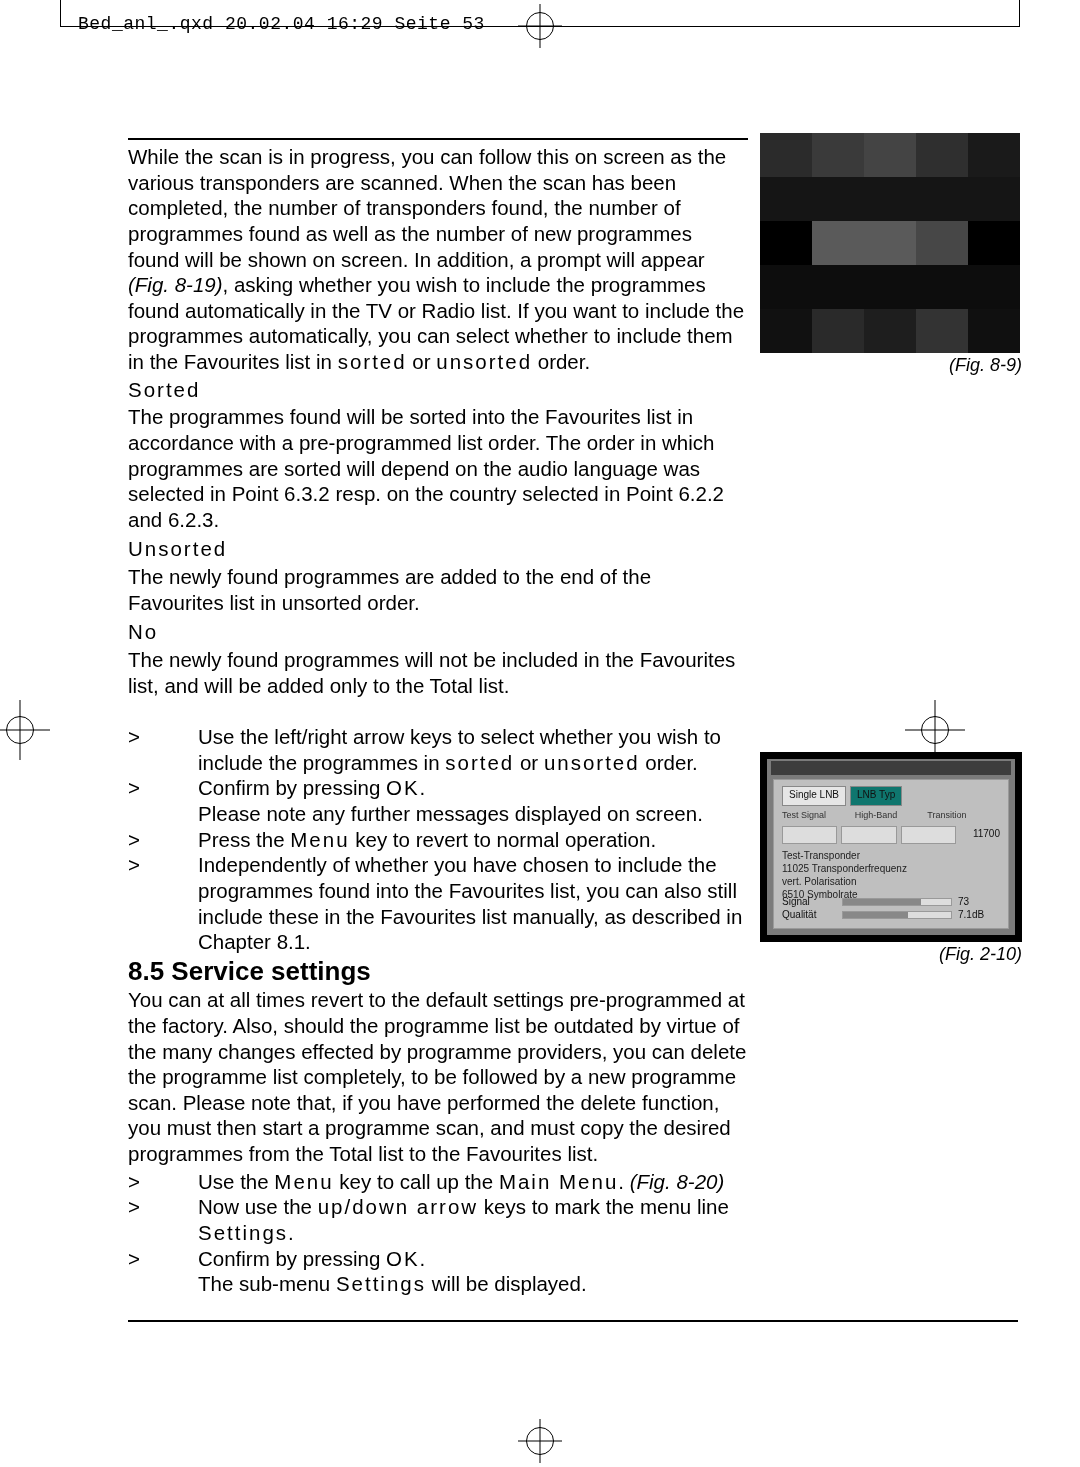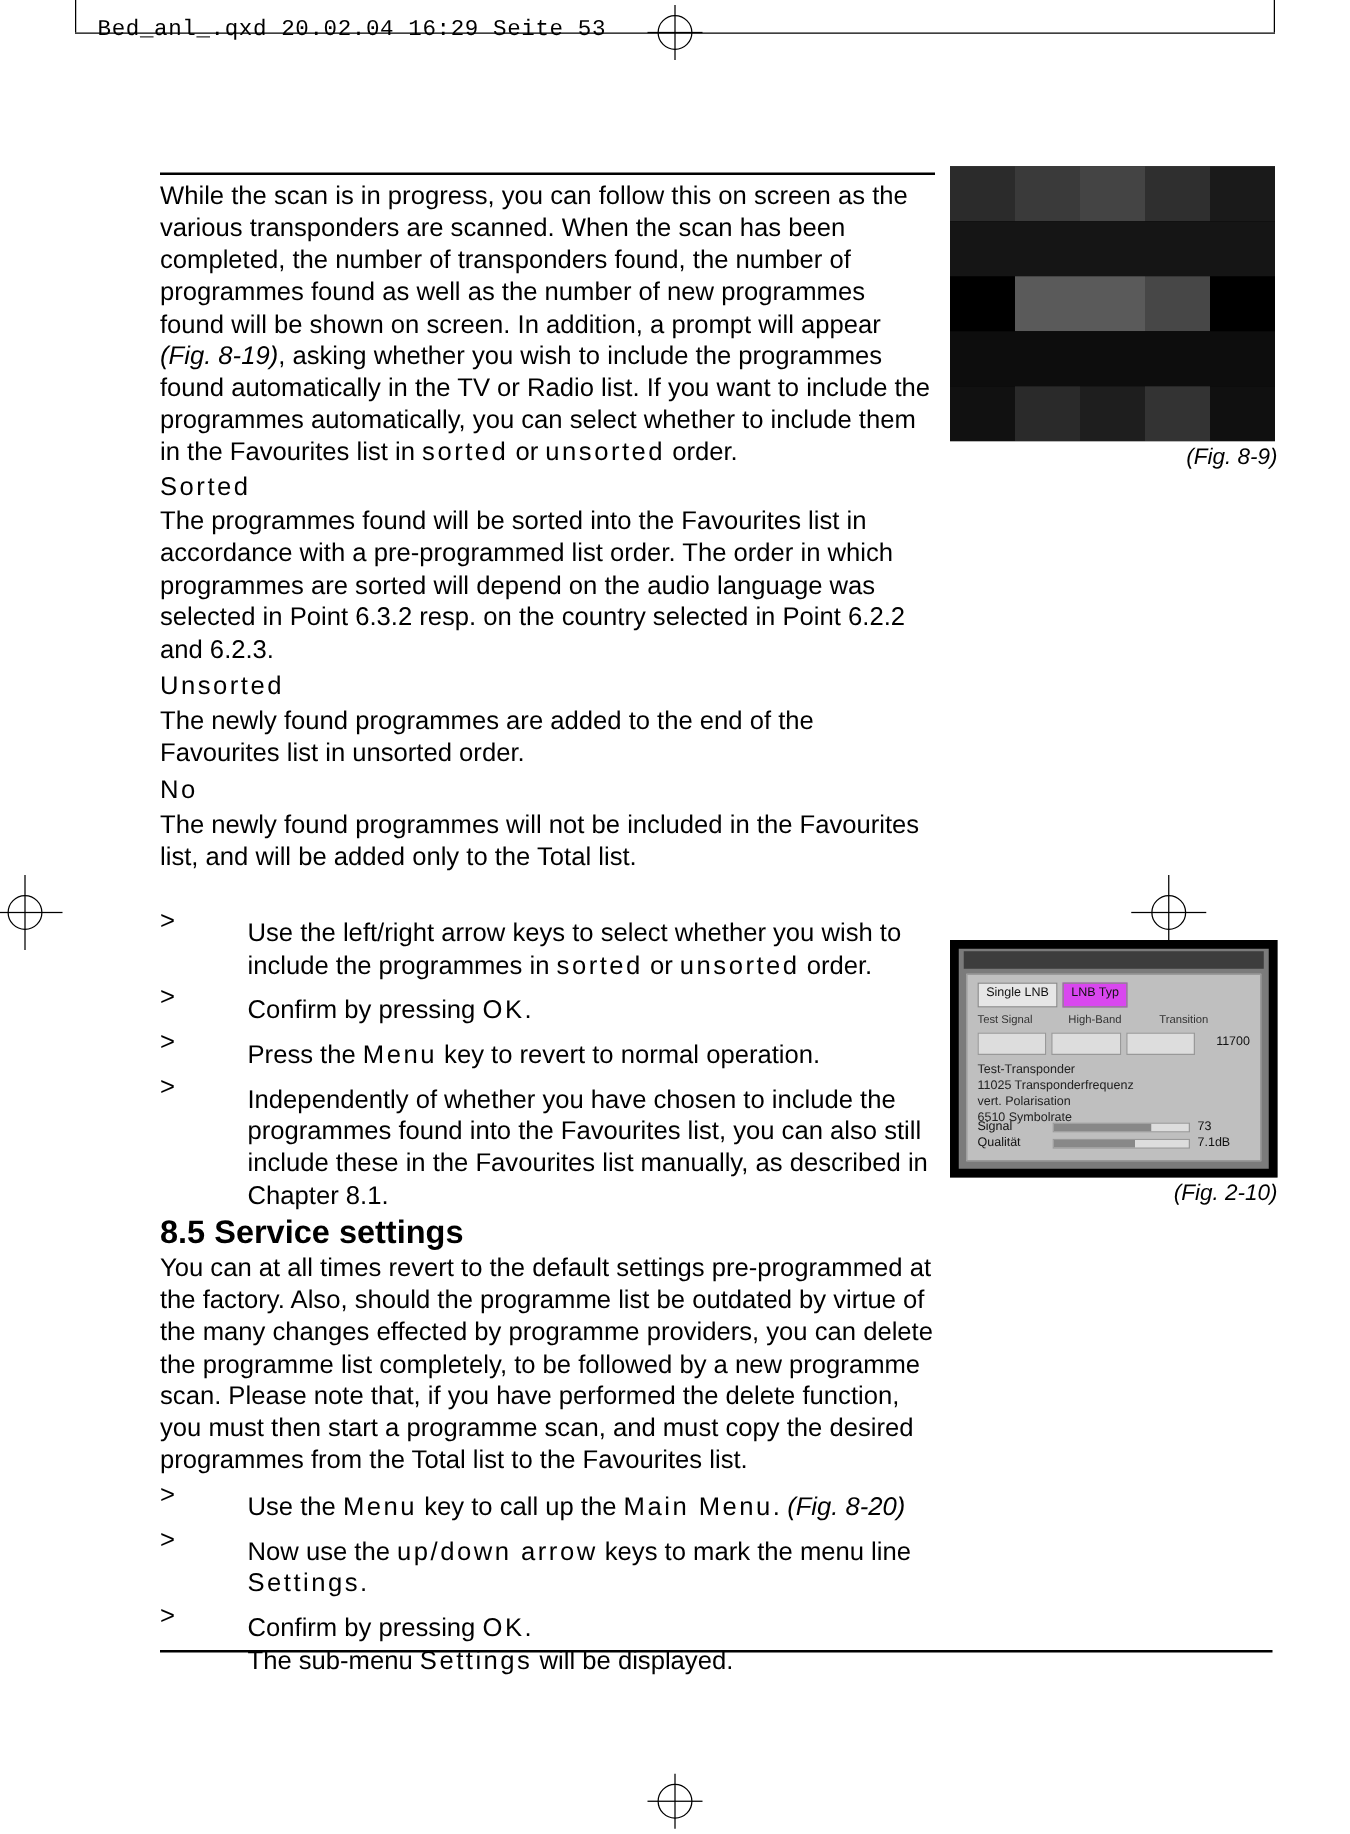--- a/index.html
+++ b/index.html
@@ -38,21 +38,21 @@
     line-height: 1.25;
   }
   .content p { margin: 0; }
   .content .term { letter-spacing: 2px; }
   .content .subhead { margin-top: 2px; letter-spacing: 2px; }
   .content .after-block { margin-top: 2px; }
 
   .bullets { margin-top: 26px; }
   .bullets .row { display: flex; }
   .bullets .marker { width: 70px; flex: none; }
-  .bullets .body { flex: 1; margin-top: 10px; }
+  .bullets .body { flex: 1; }
   .bullets .body .term { letter-spacing: 2px; }
   .bullets-tight { margin-top: 2px; }
 
   .section-heading { font-weight: bold; font-size: 26px; margin-top: 6px; margin-bottom: 2px; }
 
   .bottom-line { position: absolute; left: 128px; width: 890px; top: 1320px; border-top: 2px solid #000; }
   .page-number { position: absolute; left: 128px; width: 890px; top: 1326px; text-align: center; font-size: 20px; }
 
   
   .figures { position: absolute; top: 133px; left: 760px; width: 262px; }
@@ -80,21 +80,21 @@
 
   .fig810-wrap { margin-top: 376px; }
   .fig810 {
     width: 262px; height: 190px; background: #7b7b7b; position: relative; font-size: 10px; color: #111;
     border: 7px solid #000000;
   }
   .fig810 .titlebar { position:absolute; top:2px; left:4px; right:4px; height:14px; background:#3d3d3d; }
   .fig810 .panel { position:absolute; top:20px; left:6px; right:6px; bottom:6px; background:#bfbfbf; border:1px solid #9a9a9a; }
   .fig810 .tabs { position:absolute; top:6px; left:8px; right:8px; height:20px; display:flex; gap:4px; }
   .fig810 .tab { flex:none; padding:2px 6px; background:#e6e6e6; border:1px solid #888; font-size:10px; }
-  .fig810 .tab.inactive { background:#d946ef; }
+  .fig810 .tab.inactive { background:#0f766e; }
   .fig810 .heads { position:absolute; top:30px; left:8px; right:8px; height:14px; display:flex; font-size:9px; color:#333; }
   .fig810 .heads span { flex:1; }
   .fig810 .inputs { position:absolute; top:46px; left:8px; right:8px; height:18px; display:flex; gap:4px; }
   .fig810 .inputs .inp { flex:1; background:#ddd; border:1px solid #999; }
   .fig810 .inputs .val { flex:none; width:40px; text-align:right; font-size:10px; padding-top:2px; }
   .fig810 .section { position:absolute; top:70px; left:8px; right:8px; font-size:10px; color:#222; }
   .fig810 .line { margin-top:2px; }
   .fig810 .bars { position:absolute; bottom:8px; left:8px; right:8px; font-size:10px; }
   .fig810 .bars .row { display:flex; align-items:center; gap:6px; margin-top:2px; }
   .fig810 .bars .label { flex:none; width:54px; }
@@ -148,20 +148,21 @@
       <div class="row">
         <div class="marker">&gt;</div>
         <div class="body">
           <span>Use the left/right arrow keys to select whether you wish to include the programmes in </span><span class="term">sorted</span><span> or </span><span class="term">unsorted</span><span> order.</span>
         </div>
       </div>
       <div class="row">
         <div class="marker">&gt;</div>
         <div class="body">
           <span>Confirm by pressing </span><span class="term">OK</span><span>.</span><br>
+          <span>Please note any further messages displayed on screen.</span>
         </div>
       </div>
       <div class="row">
         <div class="marker">&gt;</div>
         <div class="body">
           <span>Press the </span><span class="term">Menu</span><span> key to revert to normal operation.</span>
         </div>
       </div>
       <div class="row">
         <div class="marker">&gt;</div>

